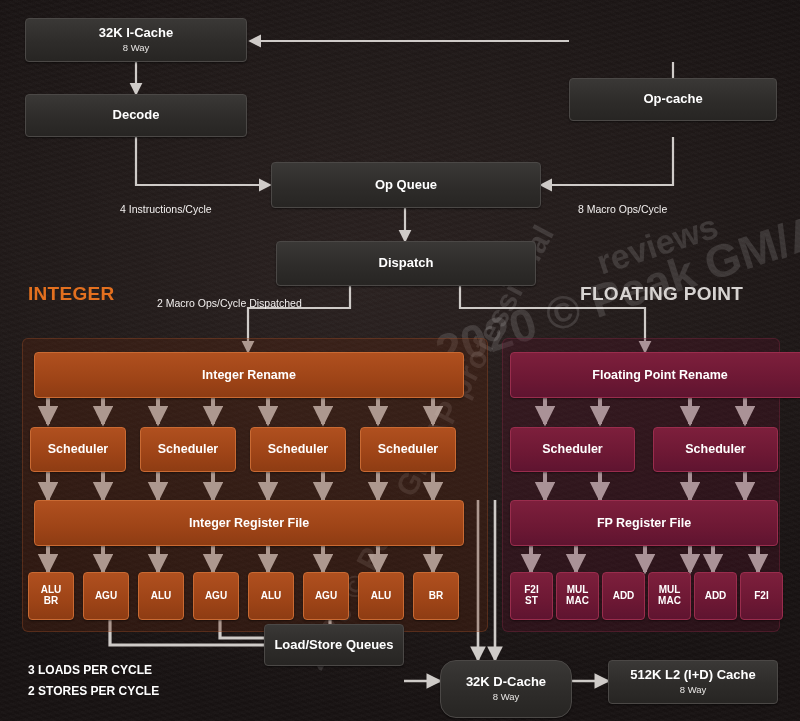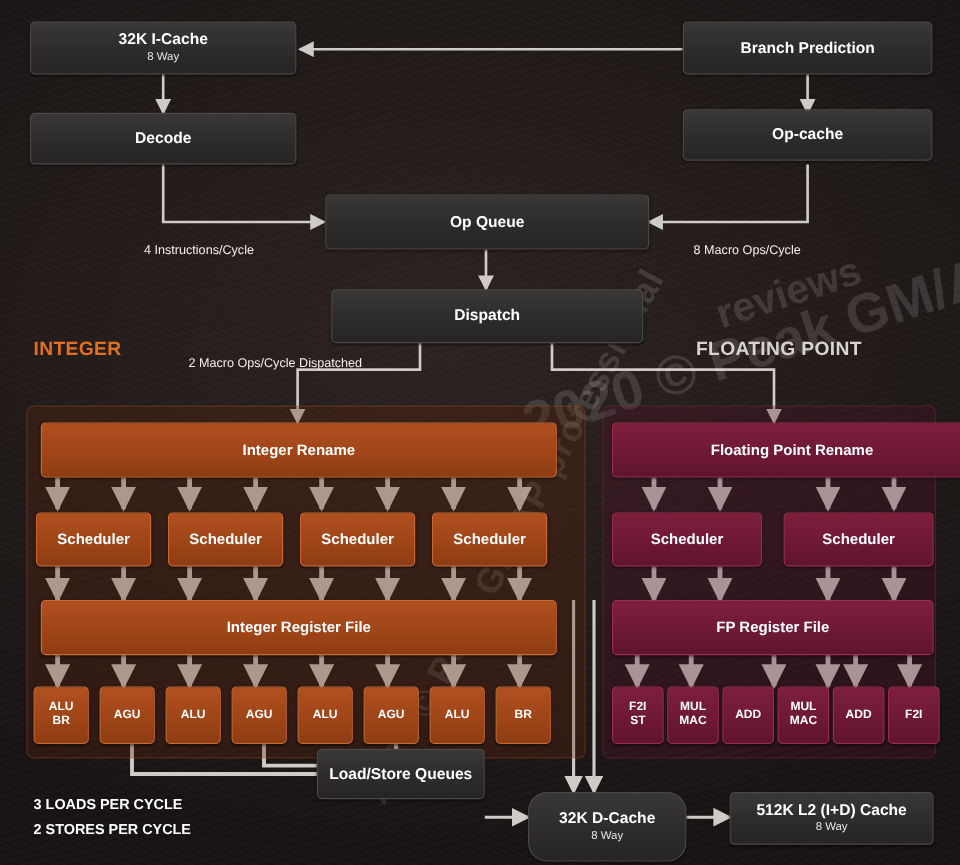--- a/index.html
+++ b/index.html
@@ -59,21 +59,21 @@
   }
   .panel-int{
     background:rgba(96,38,12,0.30);
     border:1px solid rgba(180,90,45,0.30);
   }
   .panel-fp{
     background:rgba(85,18,40,0.30);
     border:1px solid rgba(150,45,75,0.30);
   }
   .sectitle{
-    position:absolute;font-size:16px;font-weight:bold;letter-spacing:.3px;
+    position:absolute;font-size:19px;font-weight:bold;letter-spacing:.3px;
   }
   .int-title{color:#e3701f;}
   .fp-title{color:#d7d3d1;}
   .note{
     position:absolute;color:#f2efee;font-size:10.5px;
   }
   .note-b{font-weight:bold;font-size:12px;color:#ffffff;}
   svg.wires{position:absolute;left:0;top:0;width:800px;height:721px;pointer-events:none;}
   .wm{
     position:absolute;color:rgba(255,255,255,0.13);
@@ -179,27 +179,24 @@
   </svg>
 
   <div class="wm wm1">2020 © Peak GM/AP professional</div>
   <div class="wm wm2">2020 © Peak GM/AP professional</div>
   <div class="wm wm3">reviews</div>
 
   <div class="box dark" style="left:25px;top:18px;width:222px;height:44px;">
     <span>32K I-Cache</span>
     <span class="sub">8 Way</span>
   </div>
-  <div class="box dark" style="left:569px;top:18px;width:208px;height:44px;">
-    <span>Branch Prediction</span>
-  </div>
   <div class="box dark" style="left:25px;top:94px;width:222px;height:43px;">
     <span>Decode</span>
   </div>
-  <div class="box dark" style="left:569px;top:91px;width:208px;height:43px;">
+  <div class="box dark" style="left:569px;top:78px;width:208px;height:43px;">
     <span>Op-cache</span>
   </div>
   <div class="box dark" style="left:271px;top:162px;width:270px;height:46px;">
     <span>Op Queue</span>
   </div>
   <div class="box dark" style="left:276px;top:241px;width:260px;height:45px;">
     <span>Dispatch</span>
   </div>
 
   <div class="note" style="left:120px;top:203px;">4 Instructions/Cycle</div>

